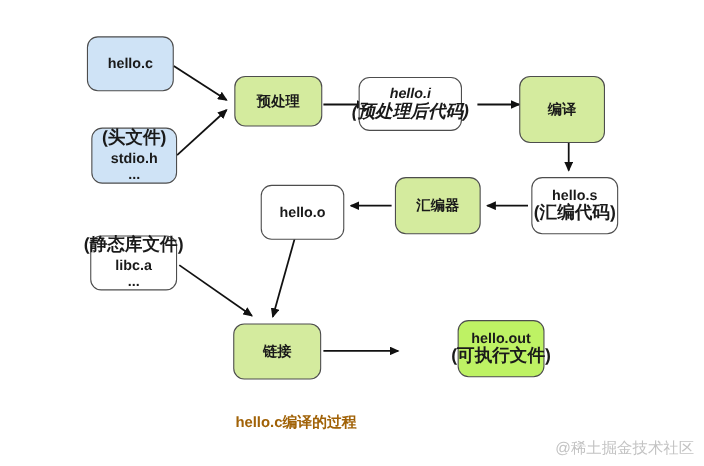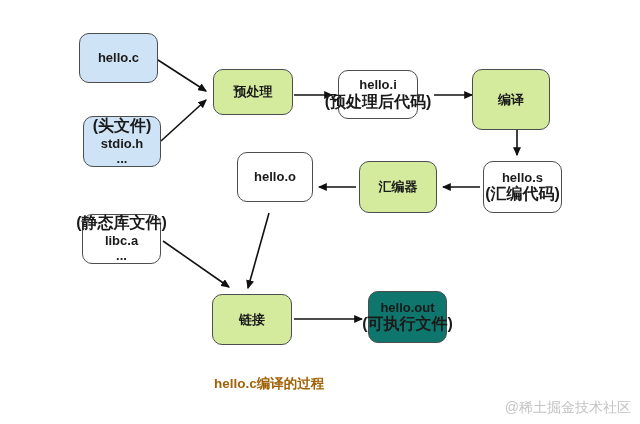--- a/index.html
+++ b/index.html
@@ -29,30 +29,30 @@
     font-weight: bold;
     font-size: 13px;
     line-height: 1.18;
     color: #1a1a1a;
   }
   .node .ln { white-space: nowrap; }
   .node .sub { font-size: 16px; }
   .blue   { background: #cfe3f6; }
   .green  { background: #d4eb9e; }
   .white  { background: #ffffff; }
-  .orange { background: #0f766e; }
+  .orange { background: #bef264; margin-left: 48px; }
 
   .n-hello-c   { left: 79px;  top: 33px;  width: 79px; height: 50px; }
   .n-stdio-h   { left: 83px;  top: 116px; width: 78px; height: 51px; }
   .n-pre       { left: 213px; top: 69px;  width: 80px; height: 46px; font-family: Liberation Serif, serif; }
-  .n-hello-i   { left: 338px; top: 70px;  width: 80px; height: 49px; }
+  .n-hello-i   { left: 326px; top: 70px;  width: 94px; height: 49px; font-style: italic; }
   .n-compile   { left: 472px; top: 69px;  width: 78px; height: 61px; }
   .n-hello-s   { left: 483px; top: 161px; width: 79px; height: 52px; }
   .n-assembler { left: 359px; top: 161px; width: 78px; height: 52px; }
-  .n-hello-o   { left: 237px; top: 152px; width: 76px; height: 50px; }
+  .n-hello-o   { left: 237px; top: 168px; width: 76px; height: 50px; }
   .n-libc-a    { left: 82px;  top: 214px; width: 79px; height: 50px; }
   .n-link      { left: 212px; top: 294px; width: 80px; height: 51px; }
   .n-hello-out { left: 368px; top: 291px; width: 79px; height: 52px; }
 
   .caption {
     position: absolute;
     left: 214px; top: 375px;
     font-size: 13.5px;
     font-weight: bold;
     color: #a16207;

